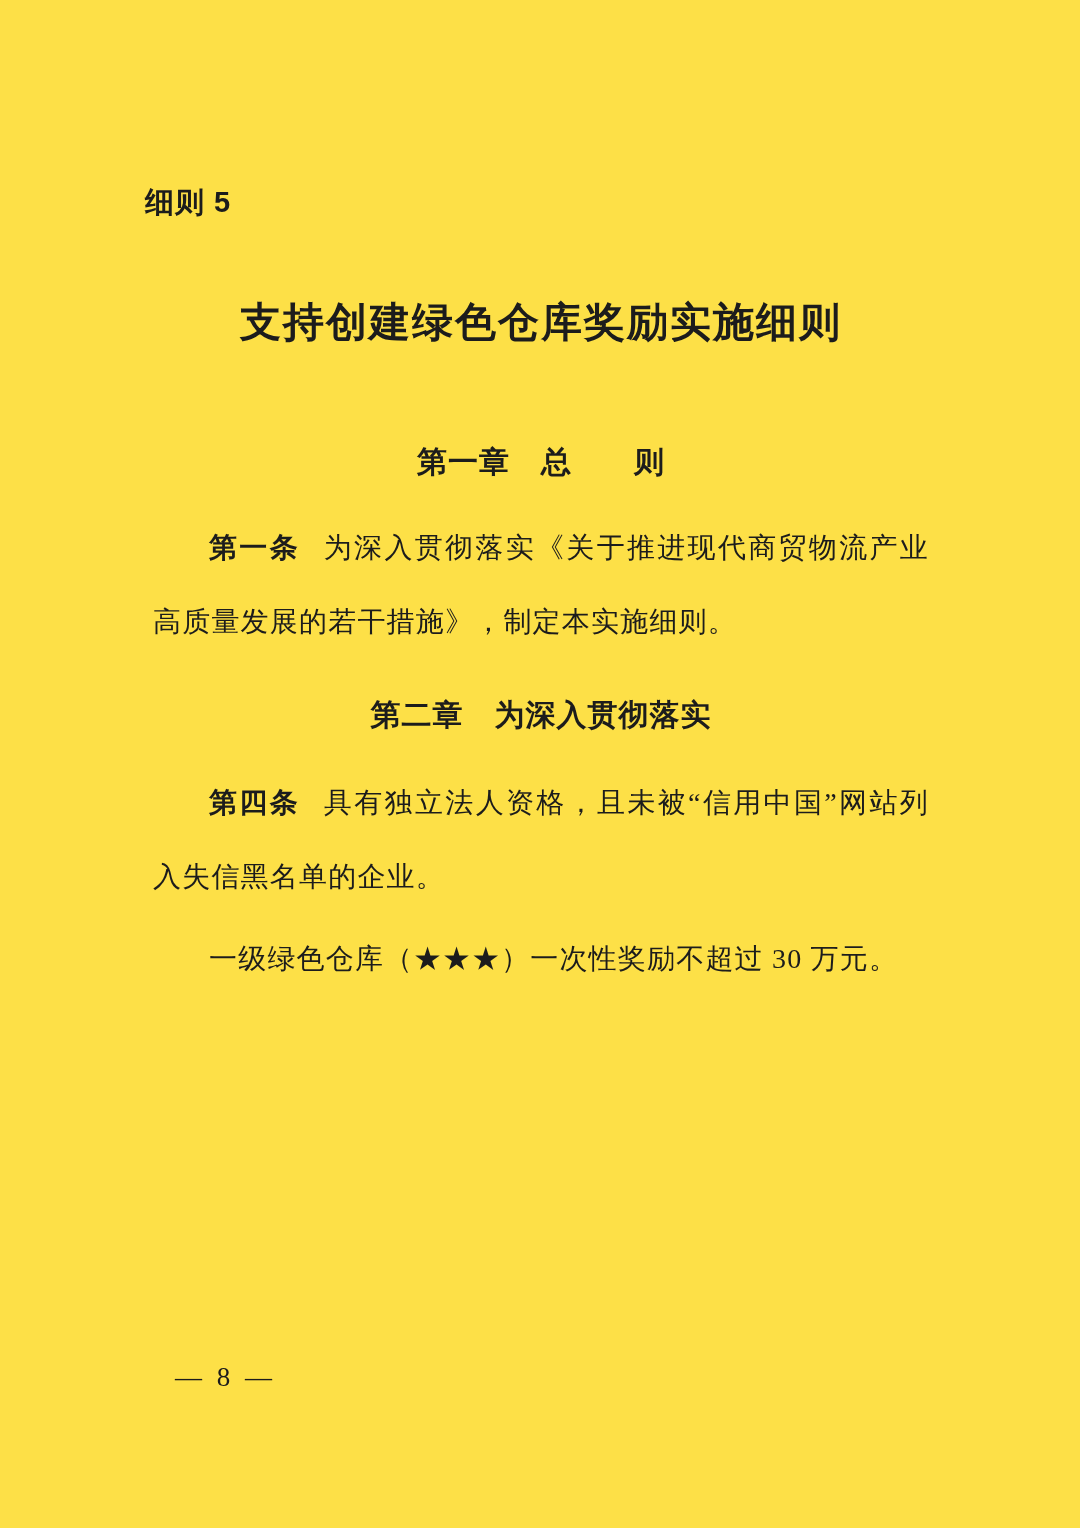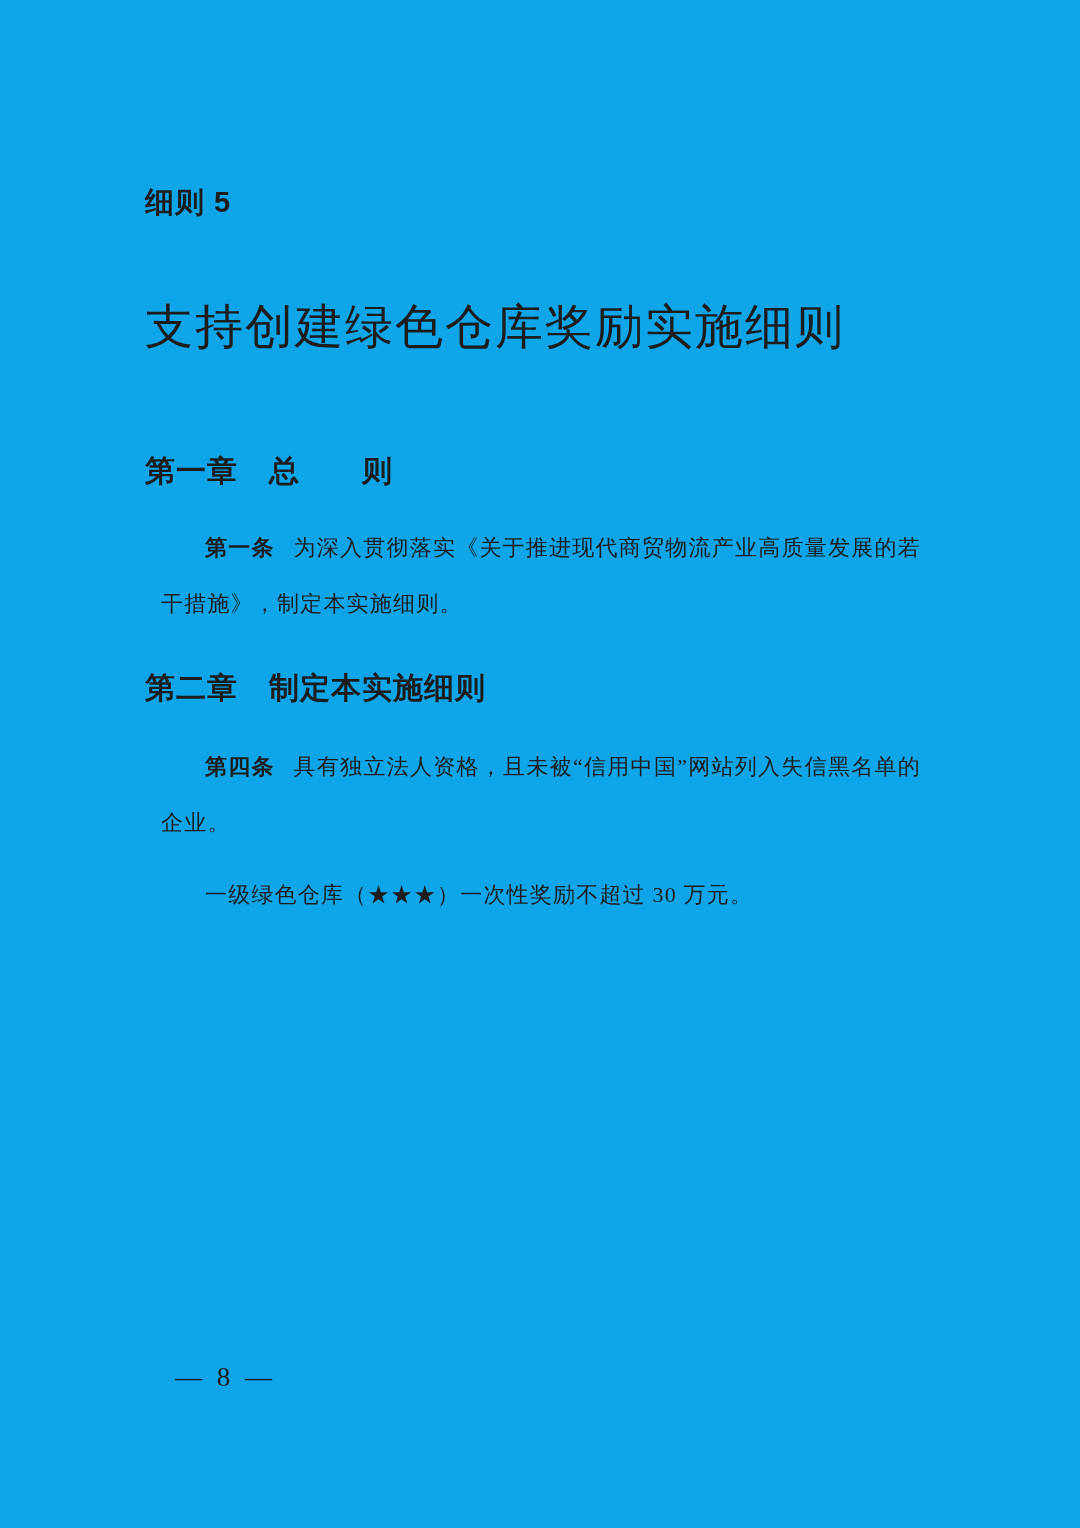--- a/index.html
+++ b/index.html
@@ -4,66 +4,67 @@
 <style>
   html, body {
     margin: 0;
     padding: 0;
     background: #ffffff;
   }
   .page {
     position: relative;
     width: 1080px;
     height: 1528px;
-    background: #0ea5e9;
+    background: #fde047;
     color: #1c1c1c;
     font-family: "Liberation Serif", "DejaVu Serif", serif;
     overflow: hidden;
     box-sizing: border-box;
   }
   .content {
     position: absolute;
     left: 145px;
     top: 0;
     width: 792px;
   }
   .doc-label {
     margin-top: 183px;
     font-family: "Liberation Sans", "DejaVu Sans", sans-serif;
     font-weight: bold;
     font-size: 29px;
     letter-spacing: 1px;
   }
   .doc-title {
     margin: 72px 0 0 0;
+    text-align: center;
     font-family: "Liberation Serif", "DejaVu Serif", serif;
-    font-weight: normal;
-    font-size: 48px;
+    font-weight: bold;
+    font-size: 41px;
     letter-spacing: 2px;
   }
   .chapter-heading {
     margin: 0;
-    text-align: left;
+    text-align: center;
     font-family: "Liberation Sans", "DejaVu Sans", sans-serif;
     font-weight: bold;
     font-size: 30px;
     letter-spacing: 1px;
   }
   .chapter-1 {
     margin-top: 92px;
     margin-bottom: 28px;
   }
   .chapter-2 {
     margin-top: 36px;
     margin-bottom: 30px;
   }
   .para {
-    margin: 16px;
-    font-size: 22px;
-    line-height: 56px;
+    margin: 8px;
+    font-size: 28px;
+    line-height: 74px;
     letter-spacing: 1.2px;
     text-align: justify;
     text-indent: 2em;
   }
   .para .lead {
     font-family: "Liberation Sans", "DejaVu Sans", sans-serif;
     font-weight: bold;
     margin-right: 0.85em;
   }
   .page-number {
@@ -85,21 +86,21 @@
 
     <h1 class="doc-title">支持创建绿色仓库奖励实施细则</h1>
 
     <h2 class="chapter-heading chapter-1">第一章　总　　则</h2>
 
     <p class="para">
       <span class="lead">第一条</span><span>为深入贯彻落实《关于推进现代商贸物流产业高质量发展的若干措施》，制定本实施细则。</span>
     </p>
 
 
-    <h2 class="chapter-heading chapter-2">第二章　制定本实施细则</h2>
+    <h2 class="chapter-heading chapter-2">第二章　为深入贯彻落实</h2>
 
 
     <p class="para">
       <span class="lead">第四条</span><span>具有独立法人资格，且未被“信用中国”网站列入失信黑名单的企业。</span>
     </p>
 
 
     <p class="para">
       <span>一级绿色仓库（★★★）一次性奖励不超过 30 万元。</span>
     </p>

